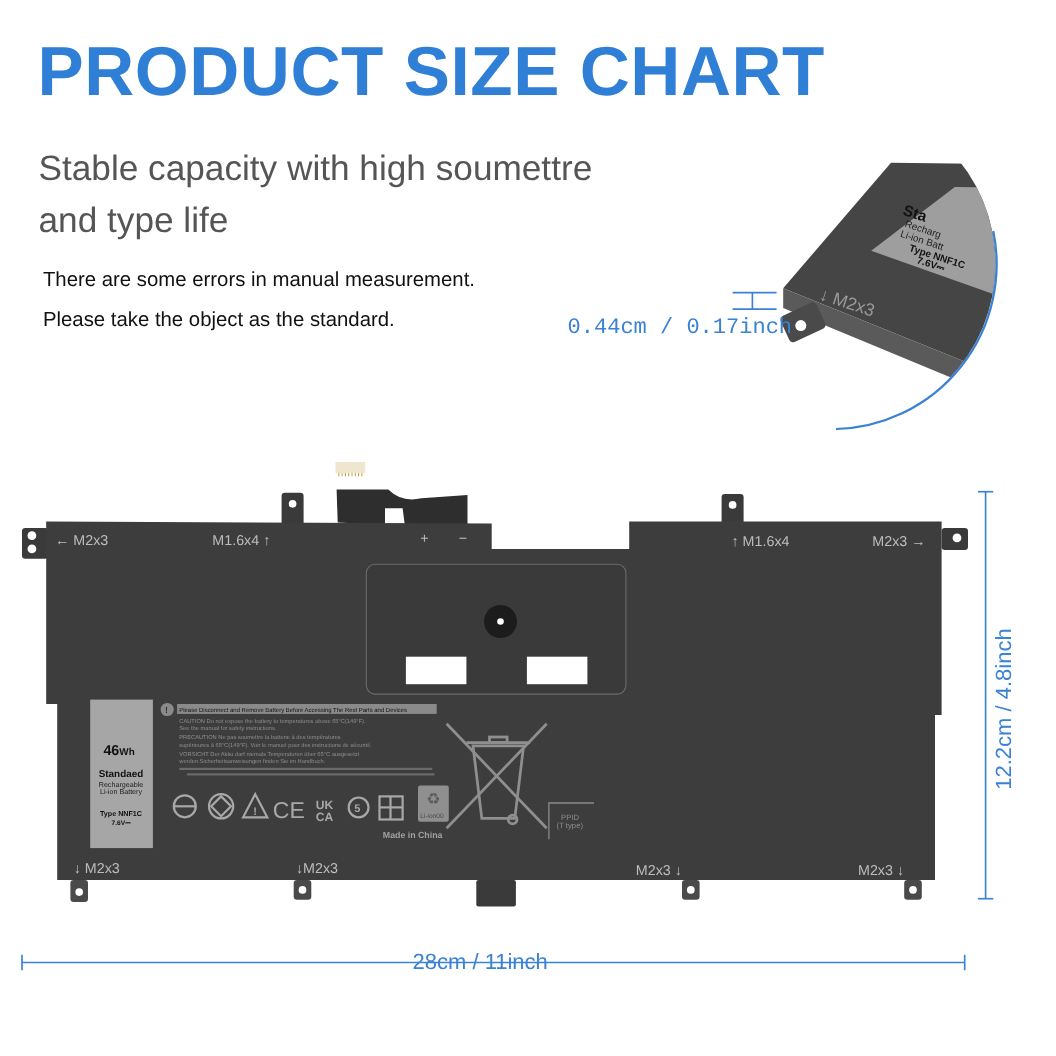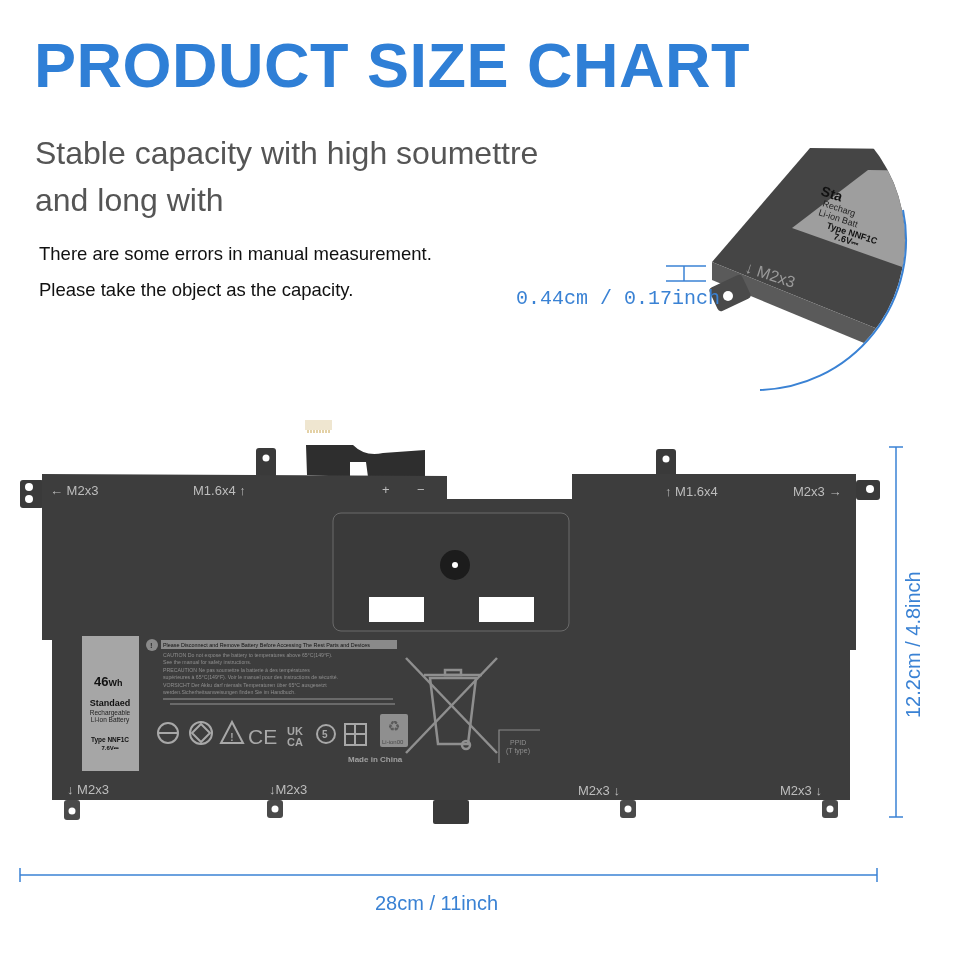--- a/index.html
+++ b/index.html
@@ -5,36 +5,36 @@
   html, body { margin: 0; padding: 0; background: #ffffff; }
   body { width: 960px; height: 960px; position: relative; overflow: hidden; font-family: "Liberation Sans", sans-serif; }
   .abs { position: absolute; }
 
   .title { left: 34px; top: 34px; font-size: 63px; font-weight: bold; color: #2f7fd6; letter-spacing: 0.5px; white-space: nowrap; line-height: 1; text-align: right; }
   .subtitle { left: 35px; top: 130px; font-size: 32px; color: #555555; line-height: 47px; width: 520px; }
   .note { left: 39px; font-size: 18.5px; color: #111111; white-space: nowrap; }
 
   .dim-text { color: #3a82d4; white-space: nowrap; }
   .thick-label { left: 516px; top: 287px; font-size: 20px; font-family: Liberation Mono, monospace; }
-  .width-label { left: 375px; top: 892px; font-size: 20px; }
+  .width-label { left: 375px; top: 864px; font-size: 20px; }
   .height-label { left: 902px; top: 718px; font-size: 20px; transform: rotate(-90deg); transform-origin: left top; }
 
   .battery-svg { left: 0; top: 0; }
   .bat-text { fill: #bdbdbd; font-family: "Liberation Sans", sans-serif; font-size: 13px; }
 </style>
 </head>
 <body>
 
 <div class="abs title">PRODUCT SIZE CHART</div>
 <div class="abs subtitle">
   <div>Stable capacity with high soumettre</div>
-  <div>and long with</div>
+  <div>and type life</div>
 </div>
 <div class="abs note" style="top:243px;">There are some errors in manual measurement.</div>
-<div class="abs note" style="top:279px;">Please take the object as the capacity.</div>
+<div class="abs note" style="top:279px;">Please take the object as the standard.</div>
 
 <svg class="abs battery-svg" width="960" height="960" viewBox="0 0 960 960">
   <defs>
     <clipPath id="zoomClip">
         <circle cx="755" cy="240" r="150"></circle>
       </clipPath>
   </defs>
 
   <g>
     <g clip-path="url(#zoomClip)">

